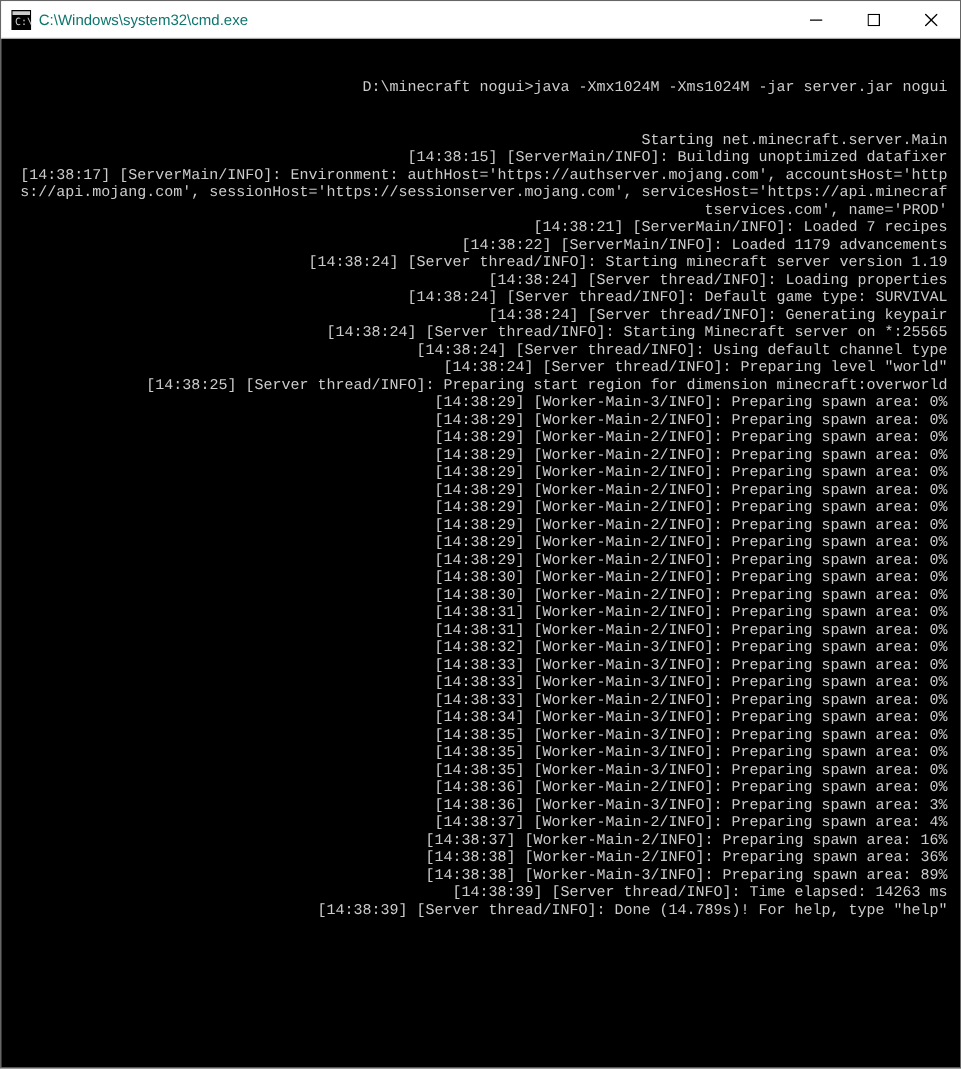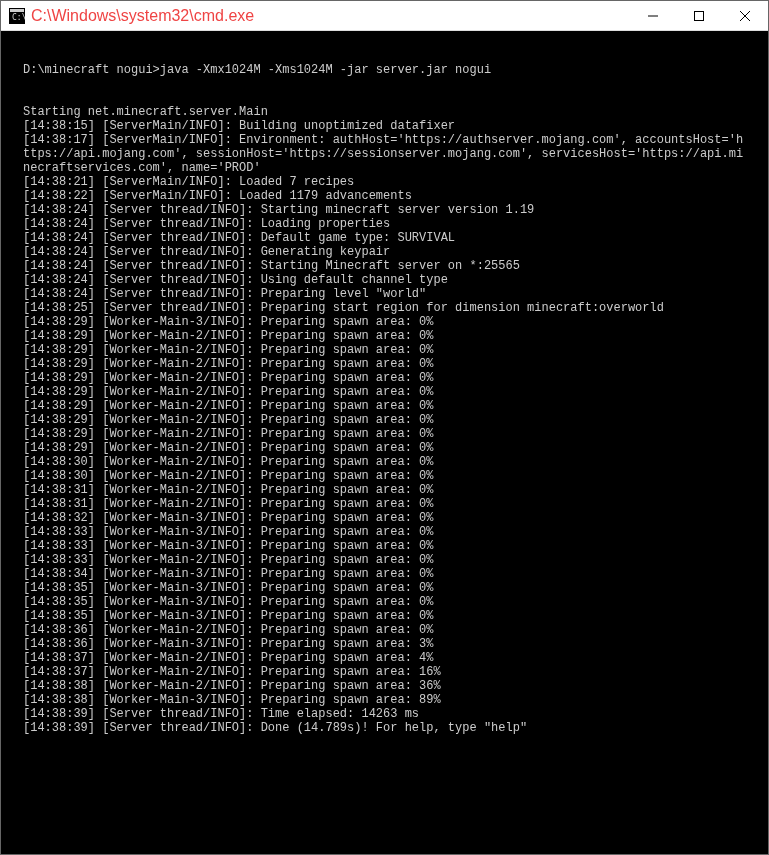--- a/index.html
+++ b/index.html
@@ -33,46 +33,47 @@
     .titlebar-icon {
       width: 16px;
       height: 16px;
       margin-right: 6px;
       display: flex;
       align-items: center;
       justify-content: center;
     }
     .titlebar-title {
       flex: 1;
-      font-size: 16px;
-      color: #ef4444;
+      font-size: 12px;
+      color: #0f766e;
     }
     .titlebar-controls {
       display: flex;
       height: 100%;
     }
     .titlebar-btn {
       width: 46px;
       height: 100%;
       display: flex;
       align-items: center;
       justify-content: center;
       cursor: pointer;
     }
     .terminal {
       flex: 1;
       background: #000000;
-      padding: 4px 22px;
+      padding: 4px 10px;
       overflow: hidden;
       font-family: "Consolas", "Courier New", monospace;
       font-size: 12px;
       line-height: 14px;
       color: #cccccc;
       white-space: pre-wrap;
       word-break: break-all;
+      text-align: right;
     }
     .line {
       display: block;
     }
   </style>
 </head>
 <body>
 
 <div class="window">
   <div class="titlebar">

